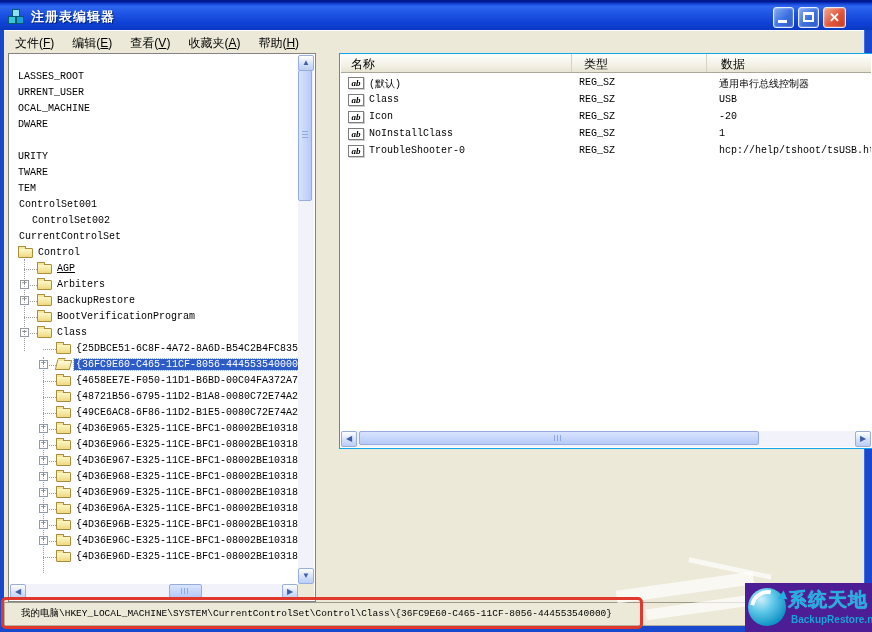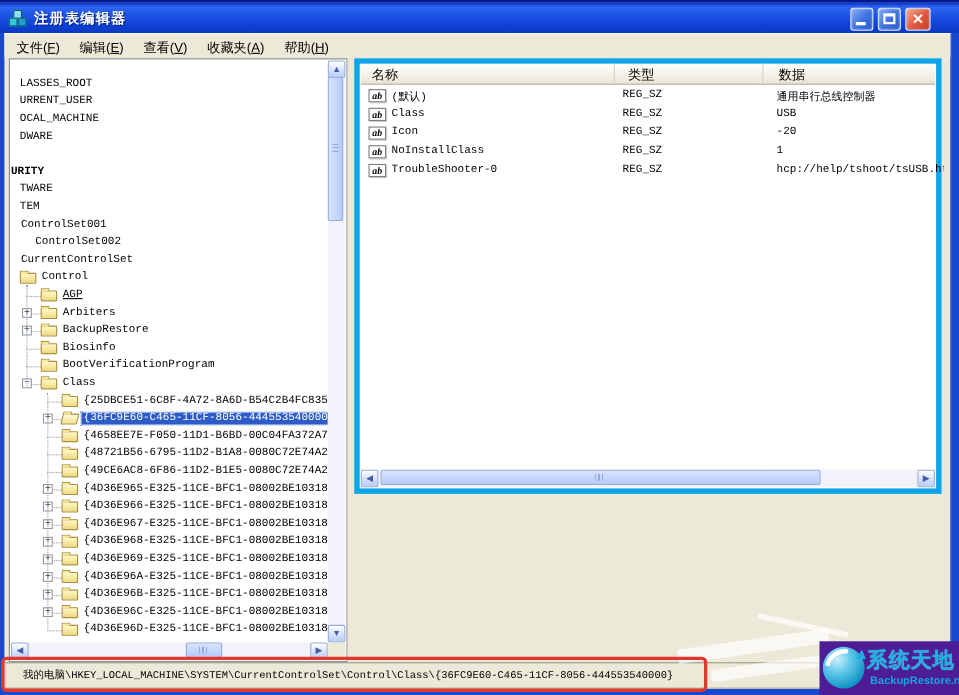--- a/index.html
+++ b/index.html
@@ -62,22 +62,22 @@
     border:1px solid #96ACDE;border-radius:2px;}
   .sb-thumb.h{background:linear-gradient(180deg,#D9E3FE,#B6CAF8);}
   .sb-thumb.v::after{content:"";position:absolute;left:3px;right:3px;top:calc(50% - 5px);height:9px;
     background:repeating-linear-gradient(180deg,#8FA8DE 0 1px,transparent 1px 3px);}
   .sb-thumb.h::after{content:"";position:absolute;top:3px;bottom:3px;left:calc(50% - 5px);width:9px;
     background:repeating-linear-gradient(90deg,#8FA8DE 0 1px,transparent 1px 3px);}
   .sb-corner{position:absolute;right:1px;bottom:1px;width:16px;height:16px;background:#ECE9D8;}
   
   .splitter{position:absolute;left:316px;top:53px;width:6px;height:549px;background:#ECE9D8;}
   
-  .list-pane{position:absolute;left:322px;top:53px;width:534px;height:396px;background:#fff;
-    border:5px solid #0ea5e9;}
+  .list-pane{position:absolute;left:339px;top:53px;width:534px;height:396px;background:#fff;
+    border:1px solid #0ea5e9;}
   .list-header{position:absolute;left:1px;top:0;right:1px;height:19px;display:flex;
     background:linear-gradient(180deg,#FEFEFD,#F2EFE2 70%,#E8E4D3);border-bottom:1px solid #ACA899;}
   .hcell{height:100%;border-right:1px solid #D5D1C4;padding:2px 0 0 10px;font-size:12px;color:#000;}
   .hcell.c1{width:231px;} .hcell.c2{width:135px;padding-left:12px;} .hcell.c3{flex:1;padding-left:14px;border-right:none;}
   .list-rows{position:absolute;left:1px;top:20px;right:1px;
     font-family:"Liberation Mono",monospace;font-size:10px;}
   .list-row{position:relative;height:17px;}
   .list-row span{position:absolute;top:3px;white-space:nowrap;color:#000;}
   .c-name{left:28px;} .c-type{left:238px;} .c-data{left:378px;max-width:152px;overflow:hidden;}
   .ab-icon{position:absolute;left:7px;top:2px;width:16px;height:12px;background:#fff;border:1px solid #7d7d7d;
@@ -148,21 +148,21 @@
         <div class="tree-row">
           <span class="tree-label" style="left: 8px;">OCAL_MACHINE</span>
         </div>
         <div class="tree-row">
           <span class="tree-label" style="left: 8px;">DWARE</span>
         </div>
         <div class="tree-row">
           <span class="tree-label" style="left: 8px;"></span>
         </div>
         <div class="tree-row">
-          <span class="tree-label" style="left: 0; font-weight: bold;">URITY</span>
+          <span class="tree-label" style="left: 8px;">URITY</span>
         </div>
         <div class="tree-row">
           <span class="tree-label" style="left: 8px;">TWARE</span>
         </div>
         <div class="tree-row">
           <span class="tree-label" style="left: 8px;">TEM</span>
         </div>
         <div class="tree-row">
           <span class="tree-label" style="left: 9px;">ControlSet001</span>
         </div>
@@ -185,25 +185,20 @@
           <span class="stub" style="left: 14px; width: 13px;"></span>
           <span class="exp" style="left: 10px;">+</span>
           <span class="folder" style="left: 27px;"></span>
           <span class="tree-label" style="left: 47px;">Arbiters</span>
         </div>
         <div class="tree-row">
           <span class="stub" style="left: 14px; width: 13px;"></span>
           <span class="exp" style="left: 10px;">+</span>
           <span class="folder" style="left: 27px;"></span>
           <span class="tree-label" style="left: 47px;">BackupRestore</span>
-        </div>
-        <div class="tree-row">
-          <span class="stub" style="left: 14px; width: 13px;"></span>
-          <span class="folder" style="left: 27px;"></span>
-          <span class="tree-label" style="left: 47px;">Biosinfo</span>
         </div>
         <div class="tree-row">
           <span class="stub" style="left: 14px; width: 13px;"></span>
           <span class="folder" style="left: 27px;"></span>
           <span class="tree-label" style="left: 47px;">BootVerificationProgram</span>
         </div>
         <div class="tree-row">
           <span class="stub" style="left: 14px; width: 13px;"></span>
           <span class="exp" style="left: 10px;">−</span>
           <span class="folder" style="left: 27px;"></span>

